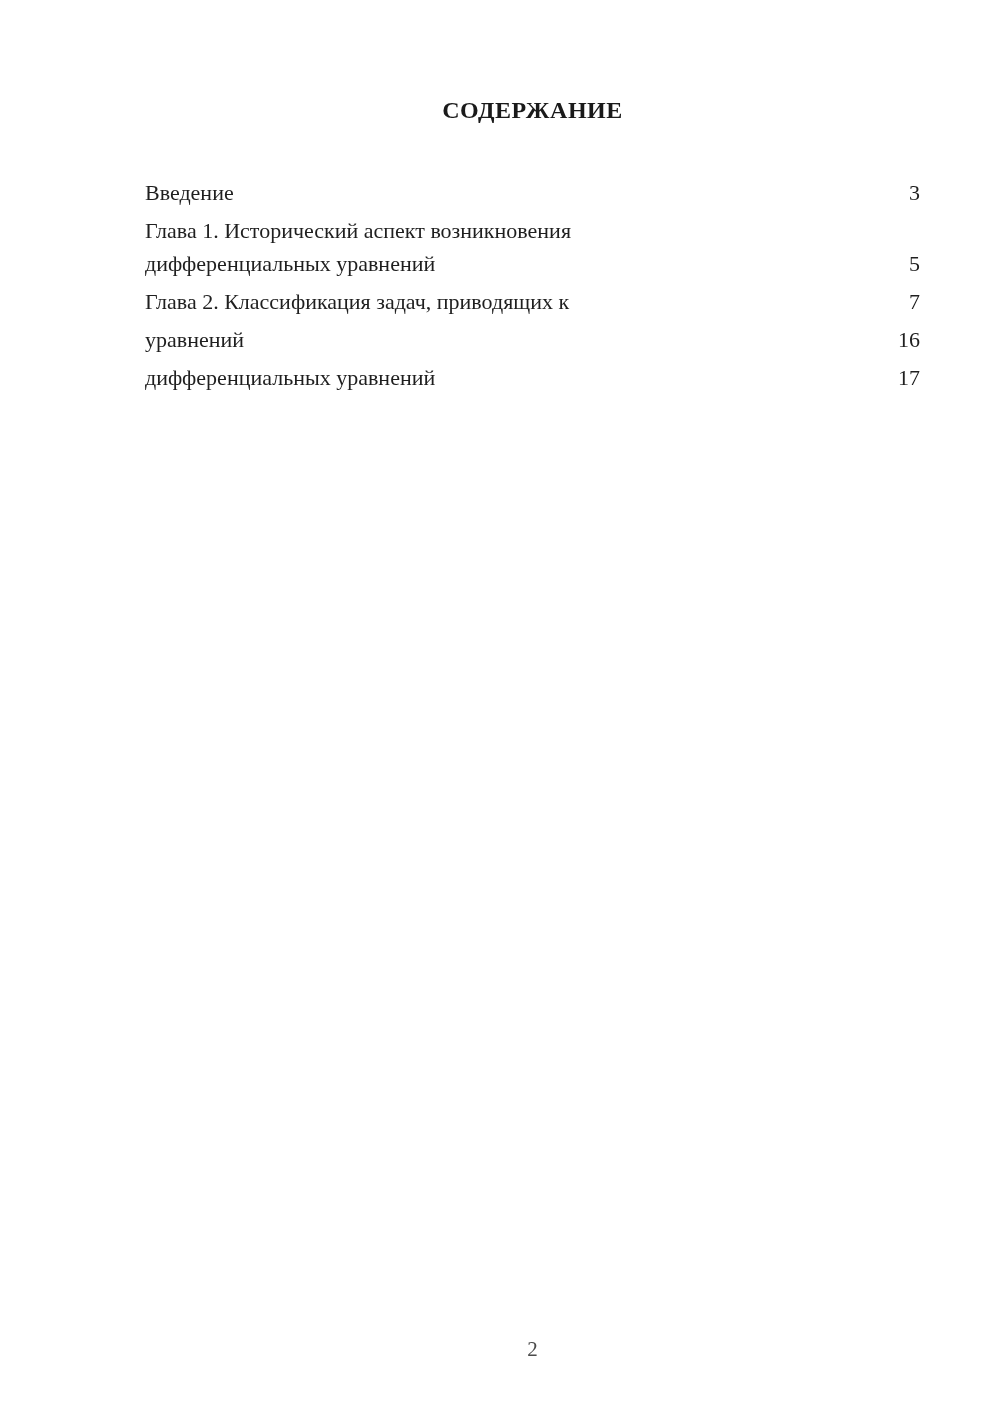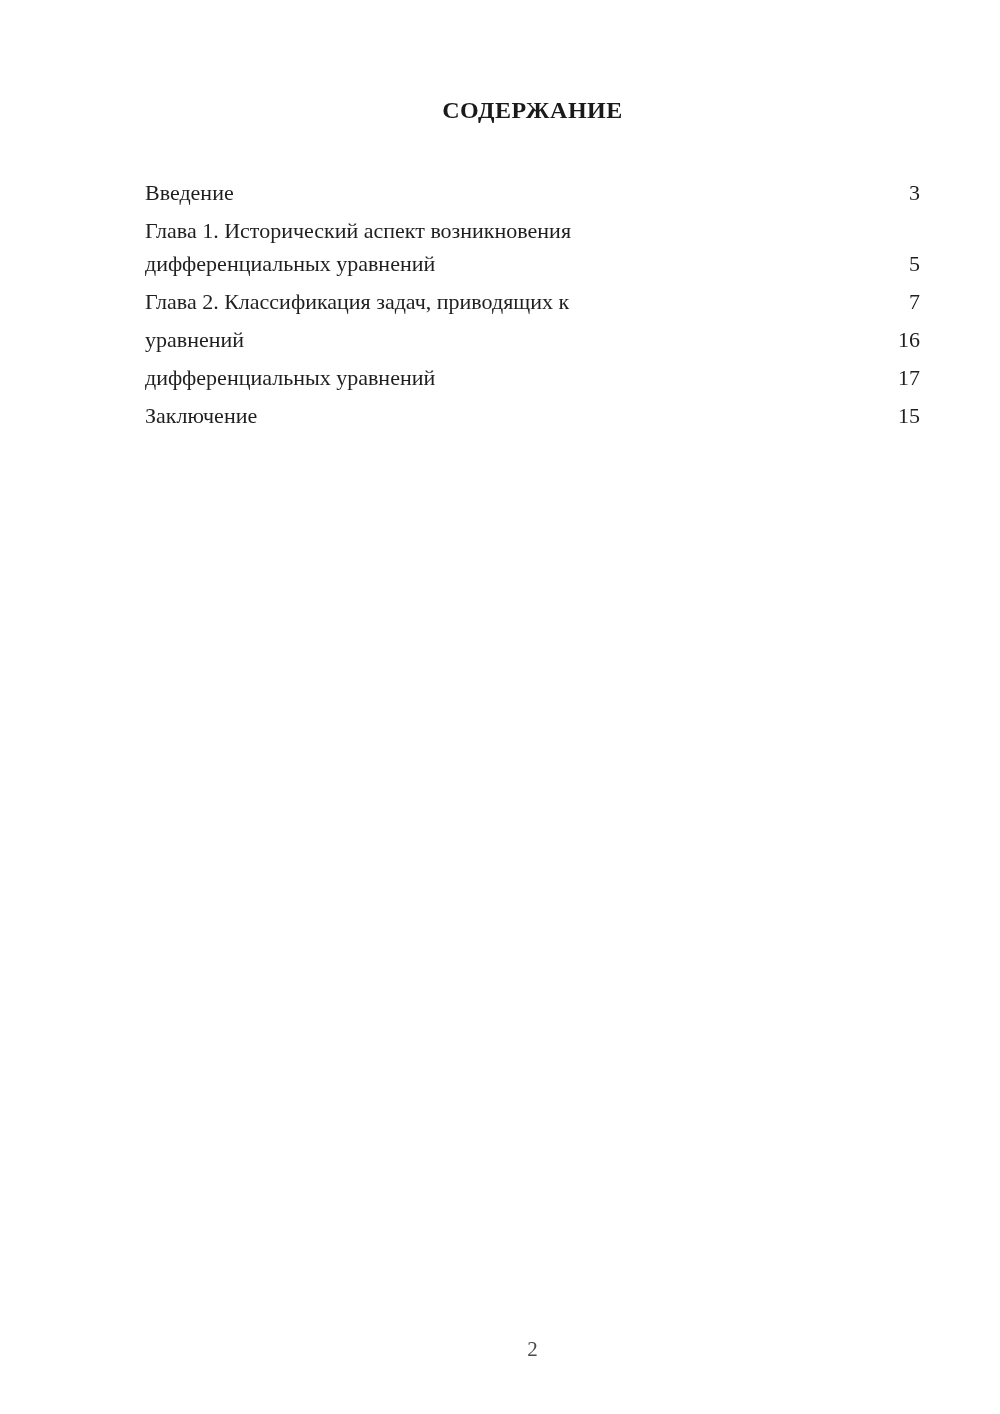--- a/index.html
+++ b/index.html
@@ -97,24 +97,18 @@
     <span class="toc-entry-page">16</span>
   </div>
 
   <div class="toc-entry">
     <span class="toc-entry-text">
           <span class="toc-line">дифференциальных уравнений</span>
         </span>
     <span class="toc-entry-page">17</span>
   </div>
 
-  <div class="toc-entry">
-    <span class="toc-entry-text">
-          <span class="toc-line">Заключение</span>
-        </span>
-    <span class="toc-entry-page">15</span>
-  </div>
 
 </div>
 
   <div class="footer-page-number">2</div>
 
 </div>
 
 </body></html>

